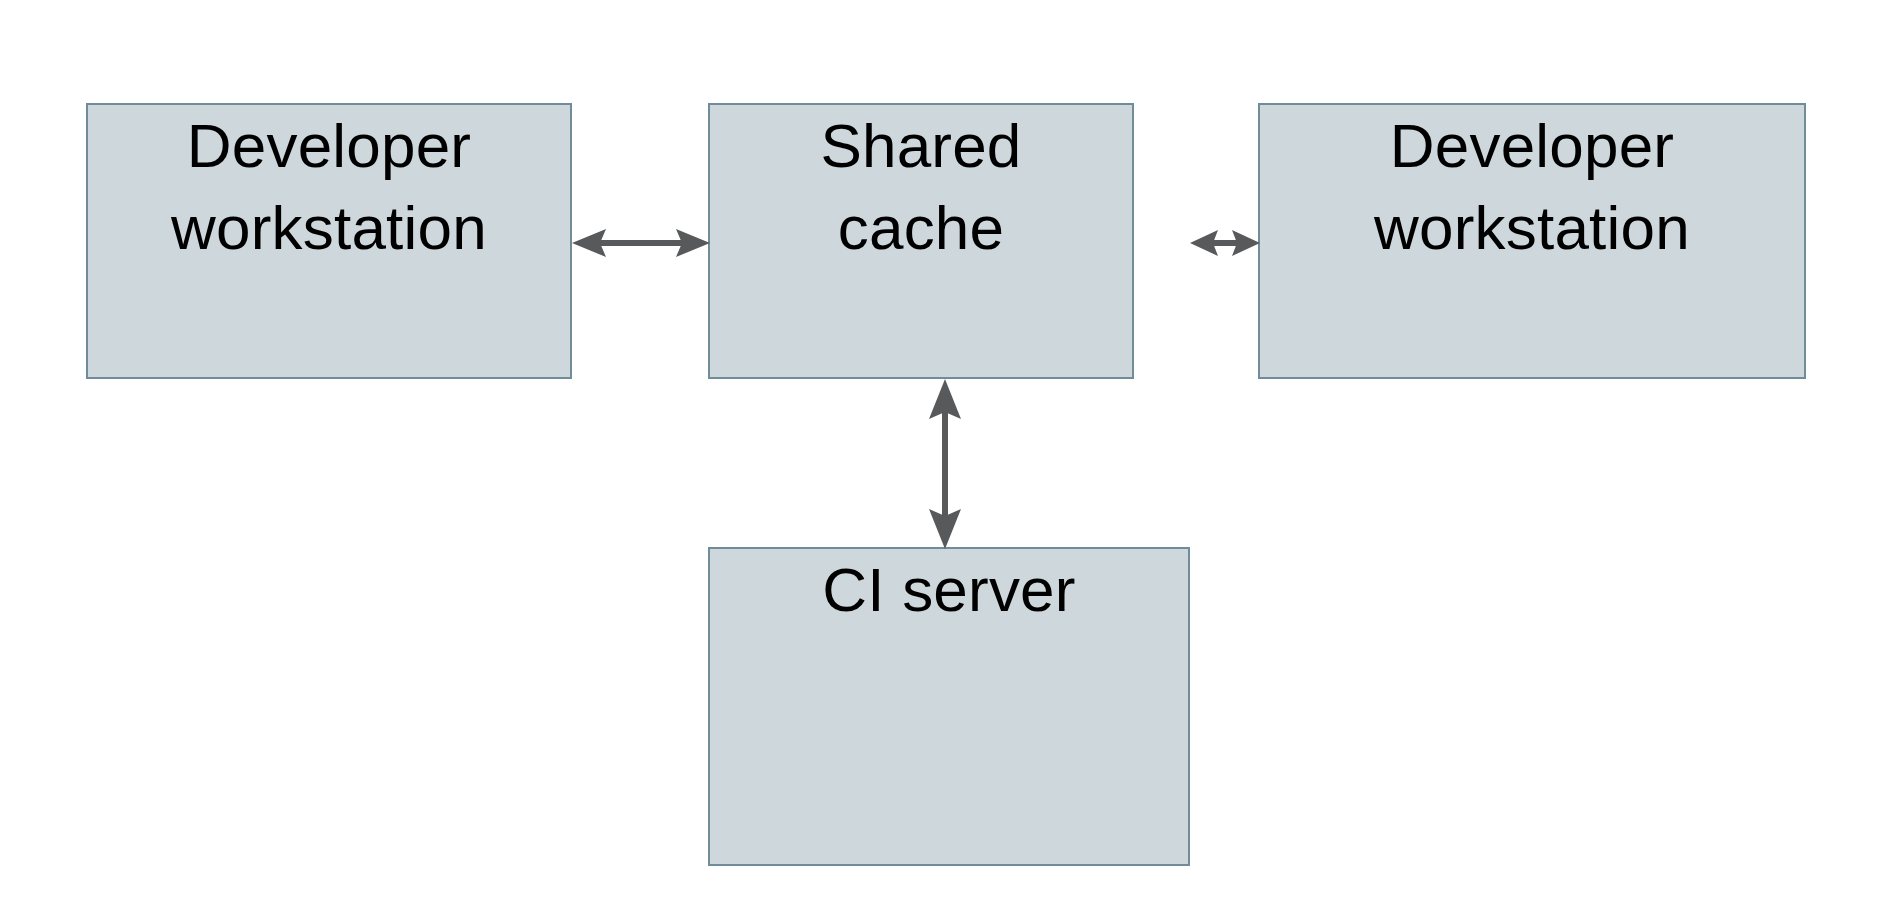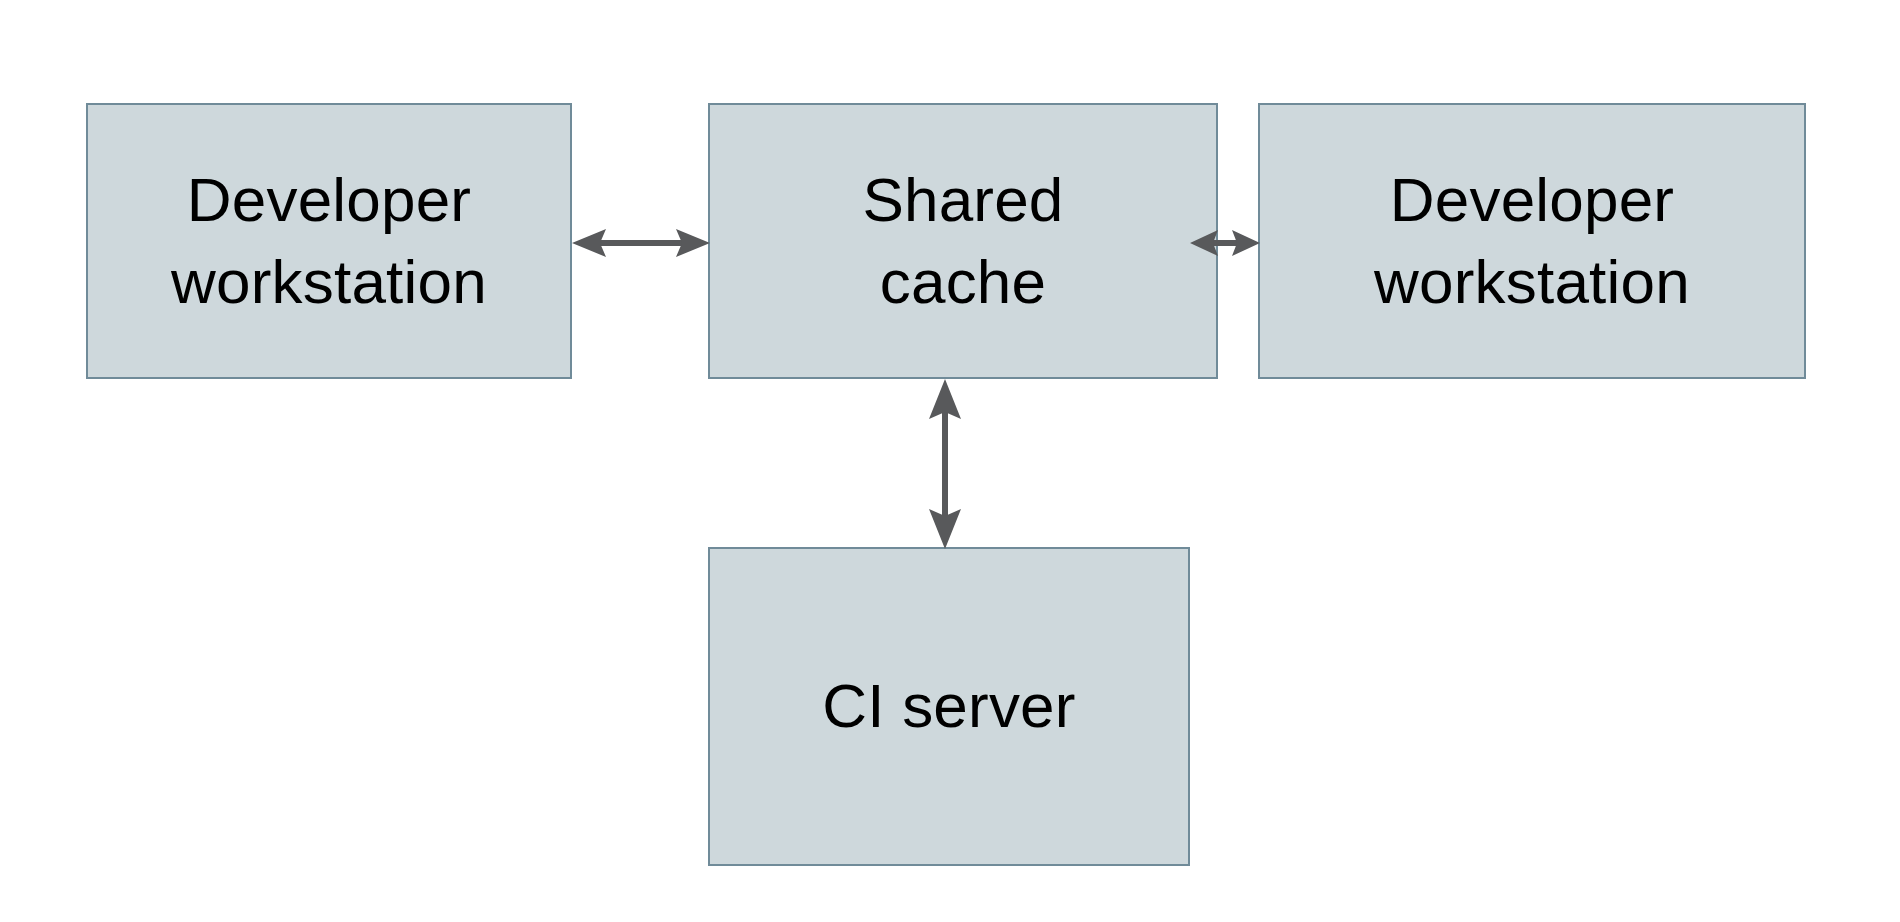--- a/index.html
+++ b/index.html
@@ -18,36 +18,35 @@
     width: 1900px;
     height: 922px;
     background: #ffffff;
   }
   .node-box {
     position: absolute;
     box-sizing: border-box;
     background: #ced8dc;
     border: 2px solid #708b99;
     display: flex;
-    align-items: center;
     justify-content: center;
     text-align: center;
   }
   .node-label {
     font-size: 62px;
     line-height: 1.33;
     color: #000000;
     font-weight: 400;
     letter-spacing: 0.2px;
     padding: 0 10px;
     white-space: pre-line;
   }
   
   #node-dev-left  { left: 86px;   top: 103px; width: 486px; height: 276px; }
-  #node-cache     { left: 708px;  top: 103px; width: 510px; height: 276px; }
+  #node-cache     { left: 708px;  top: 103px; width: 426px; height: 276px; }
   #node-dev-right { left: 1258px; top: 103px; width: 548px; height: 276px; }
   #node-ci        { left: 708px;  top: 547px; width: 482px; height: 319px; }
 
   .connector-svg {
     position: absolute;
     overflow: visible;
     pointer-events: none;
   }
   #connector-left   { left: 570px; top: 213px;  width: 142px; height: 60px; }
   #connector-right  { left: 1188px; top: 213px; width: 74px;  height: 60px; }

